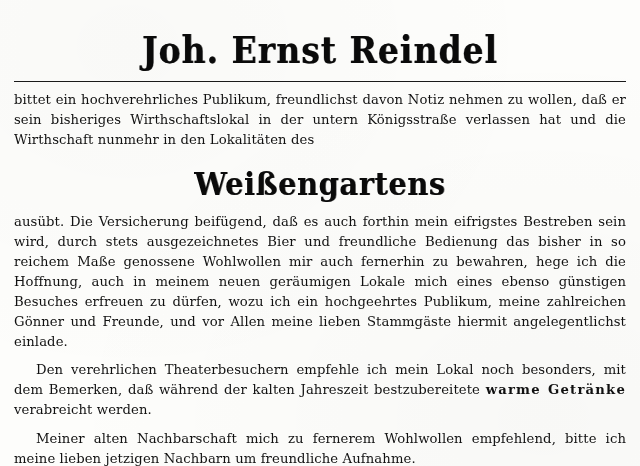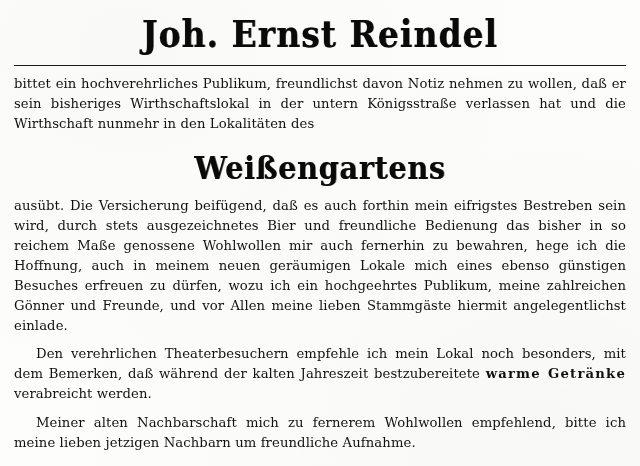--- a/index.html
+++ b/index.html
@@ -13,21 +13,21 @@
     font-family: "DejaVu Serif", serif;
     color: #000000;
     overflow: hidden;
   }
   .page {
     position: relative;
     width: 640px;
     height: 466px;
     background: #fdfdfb;
     box-sizing: border-box;
-    padding: 2px 14px 6px 14px;
+    padding: 18px 14px 6px 14px;
   }
   
   .page::before {
     content: "";
     position: absolute;
     inset: 0;
     background:
       radial-gradient(ellipse at 20% 10%, rgba(0,0,0,0.015), rgba(0,0,0,0) 60%),
       radial-gradient(ellipse at 85% 90%, rgba(0,0,0,0.02), rgba(0,0,0,0) 65%);
     pointer-events: none;

